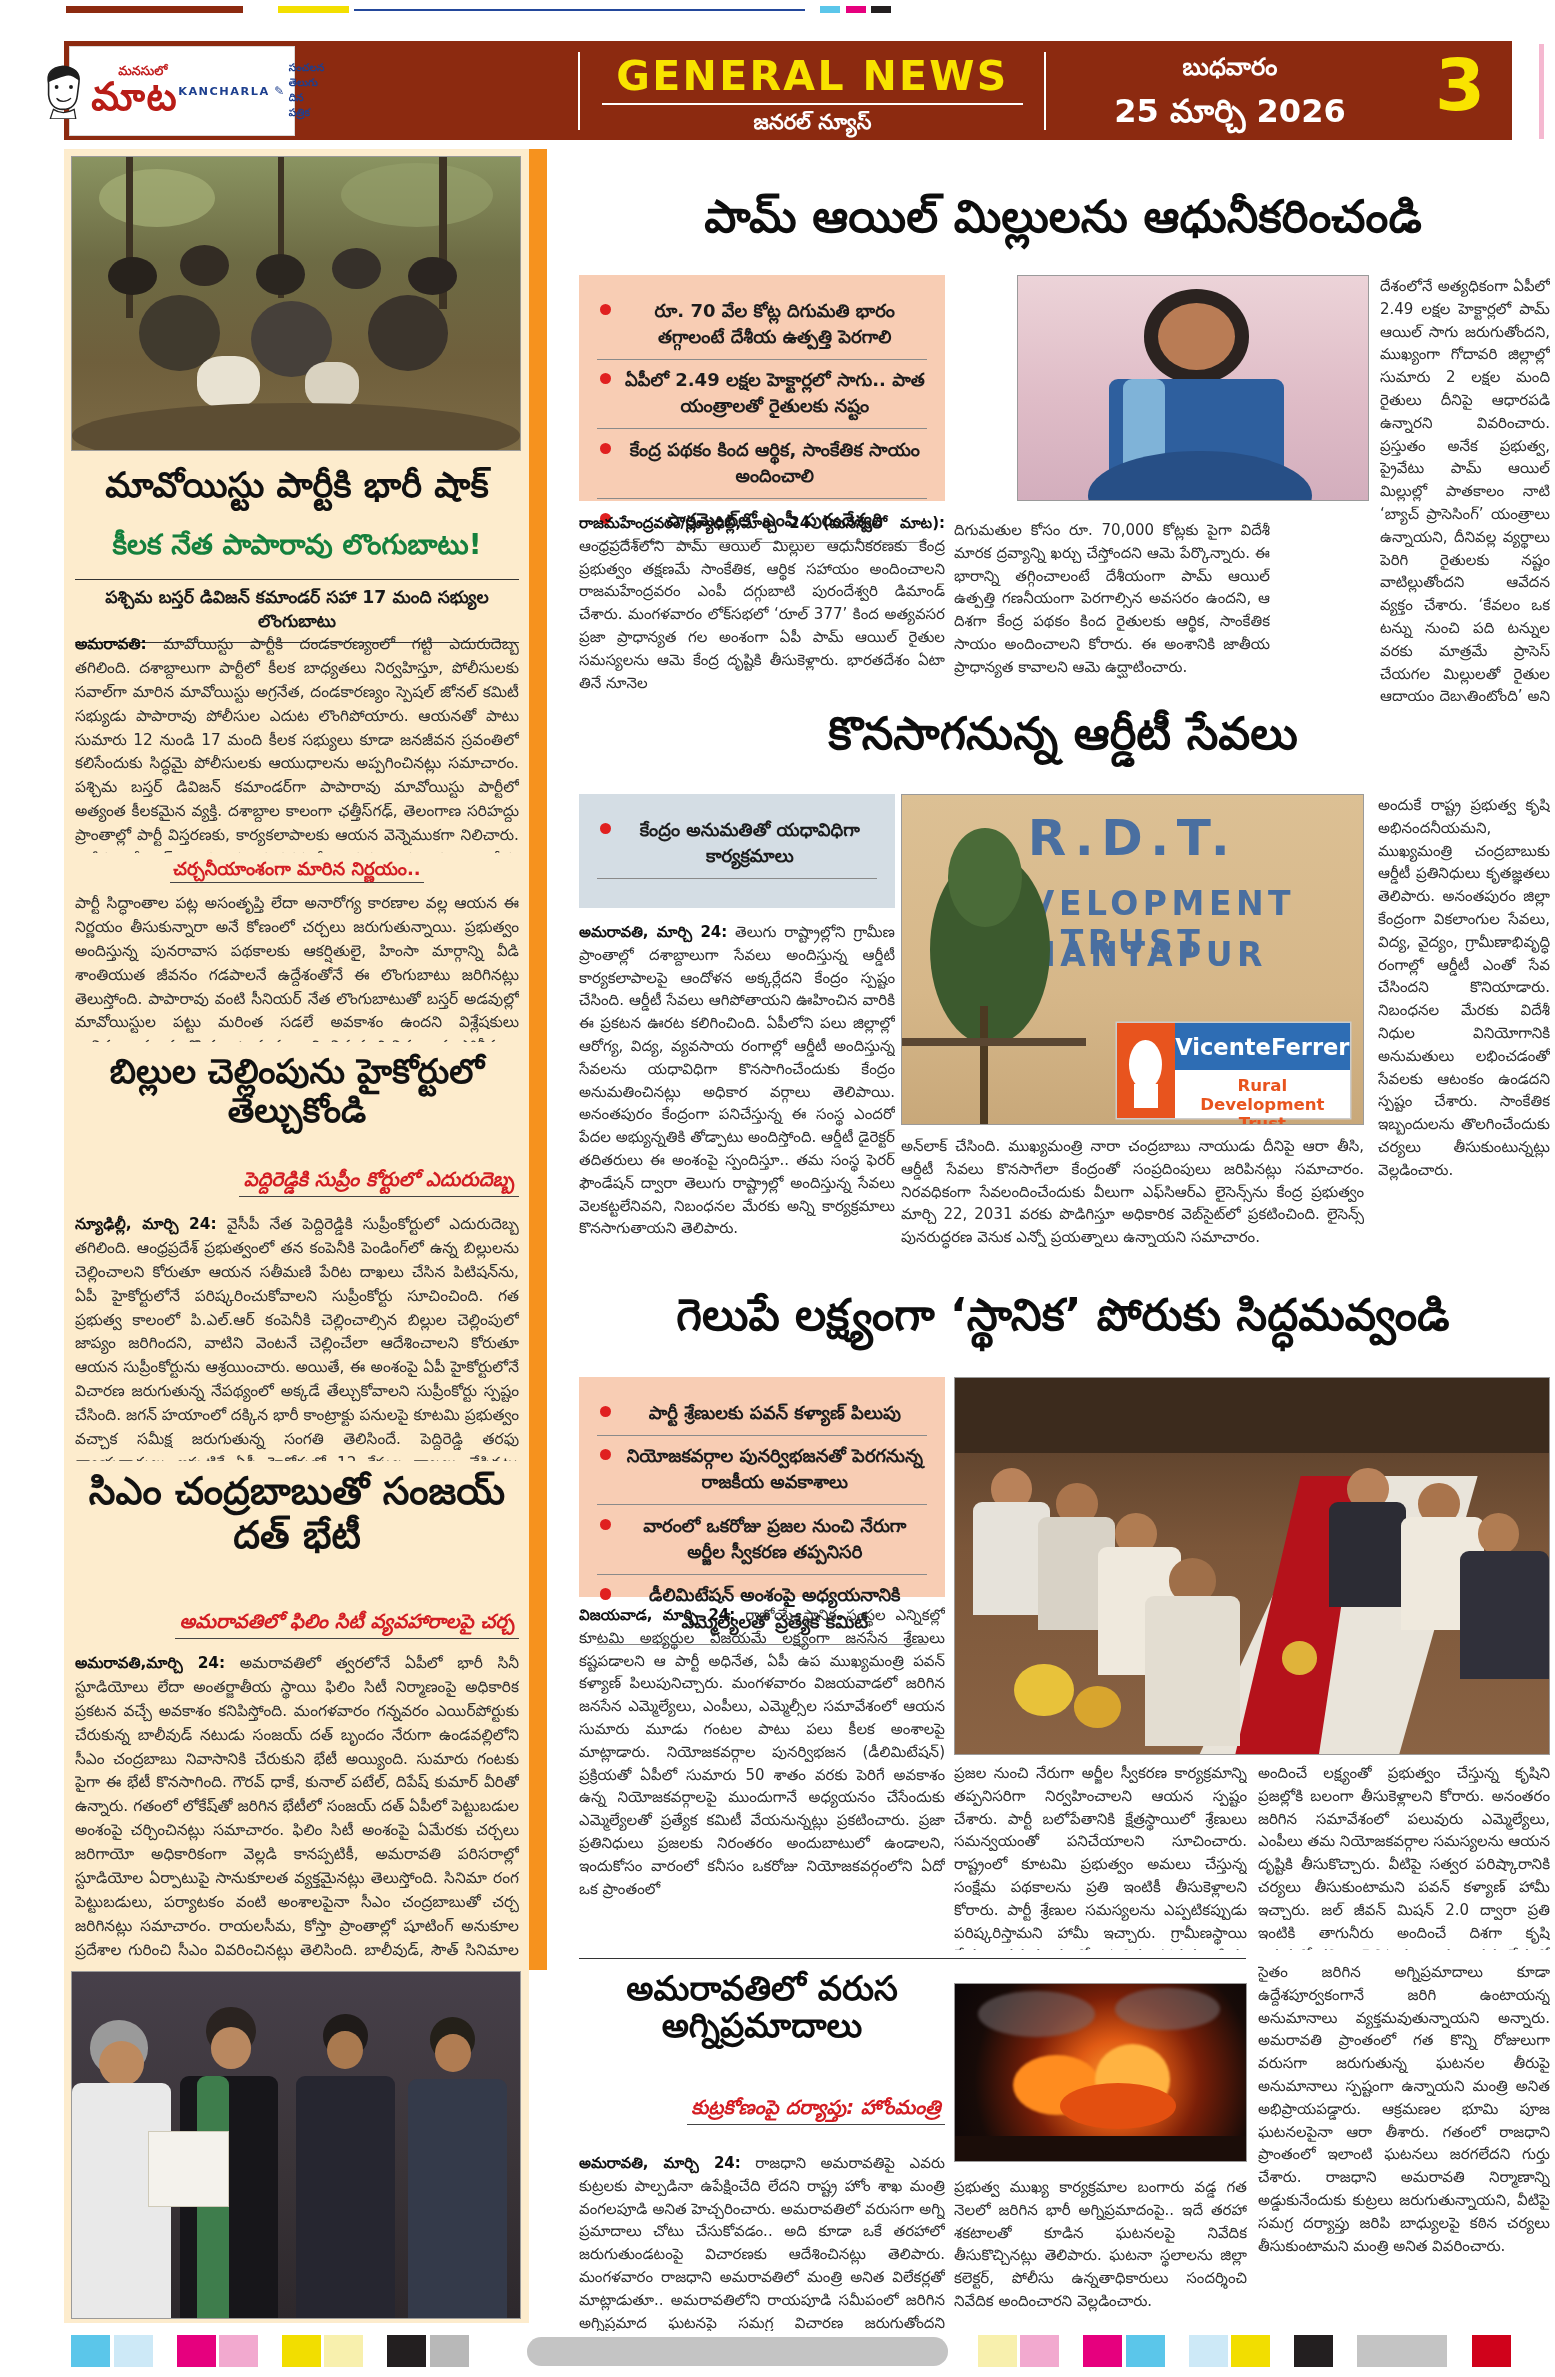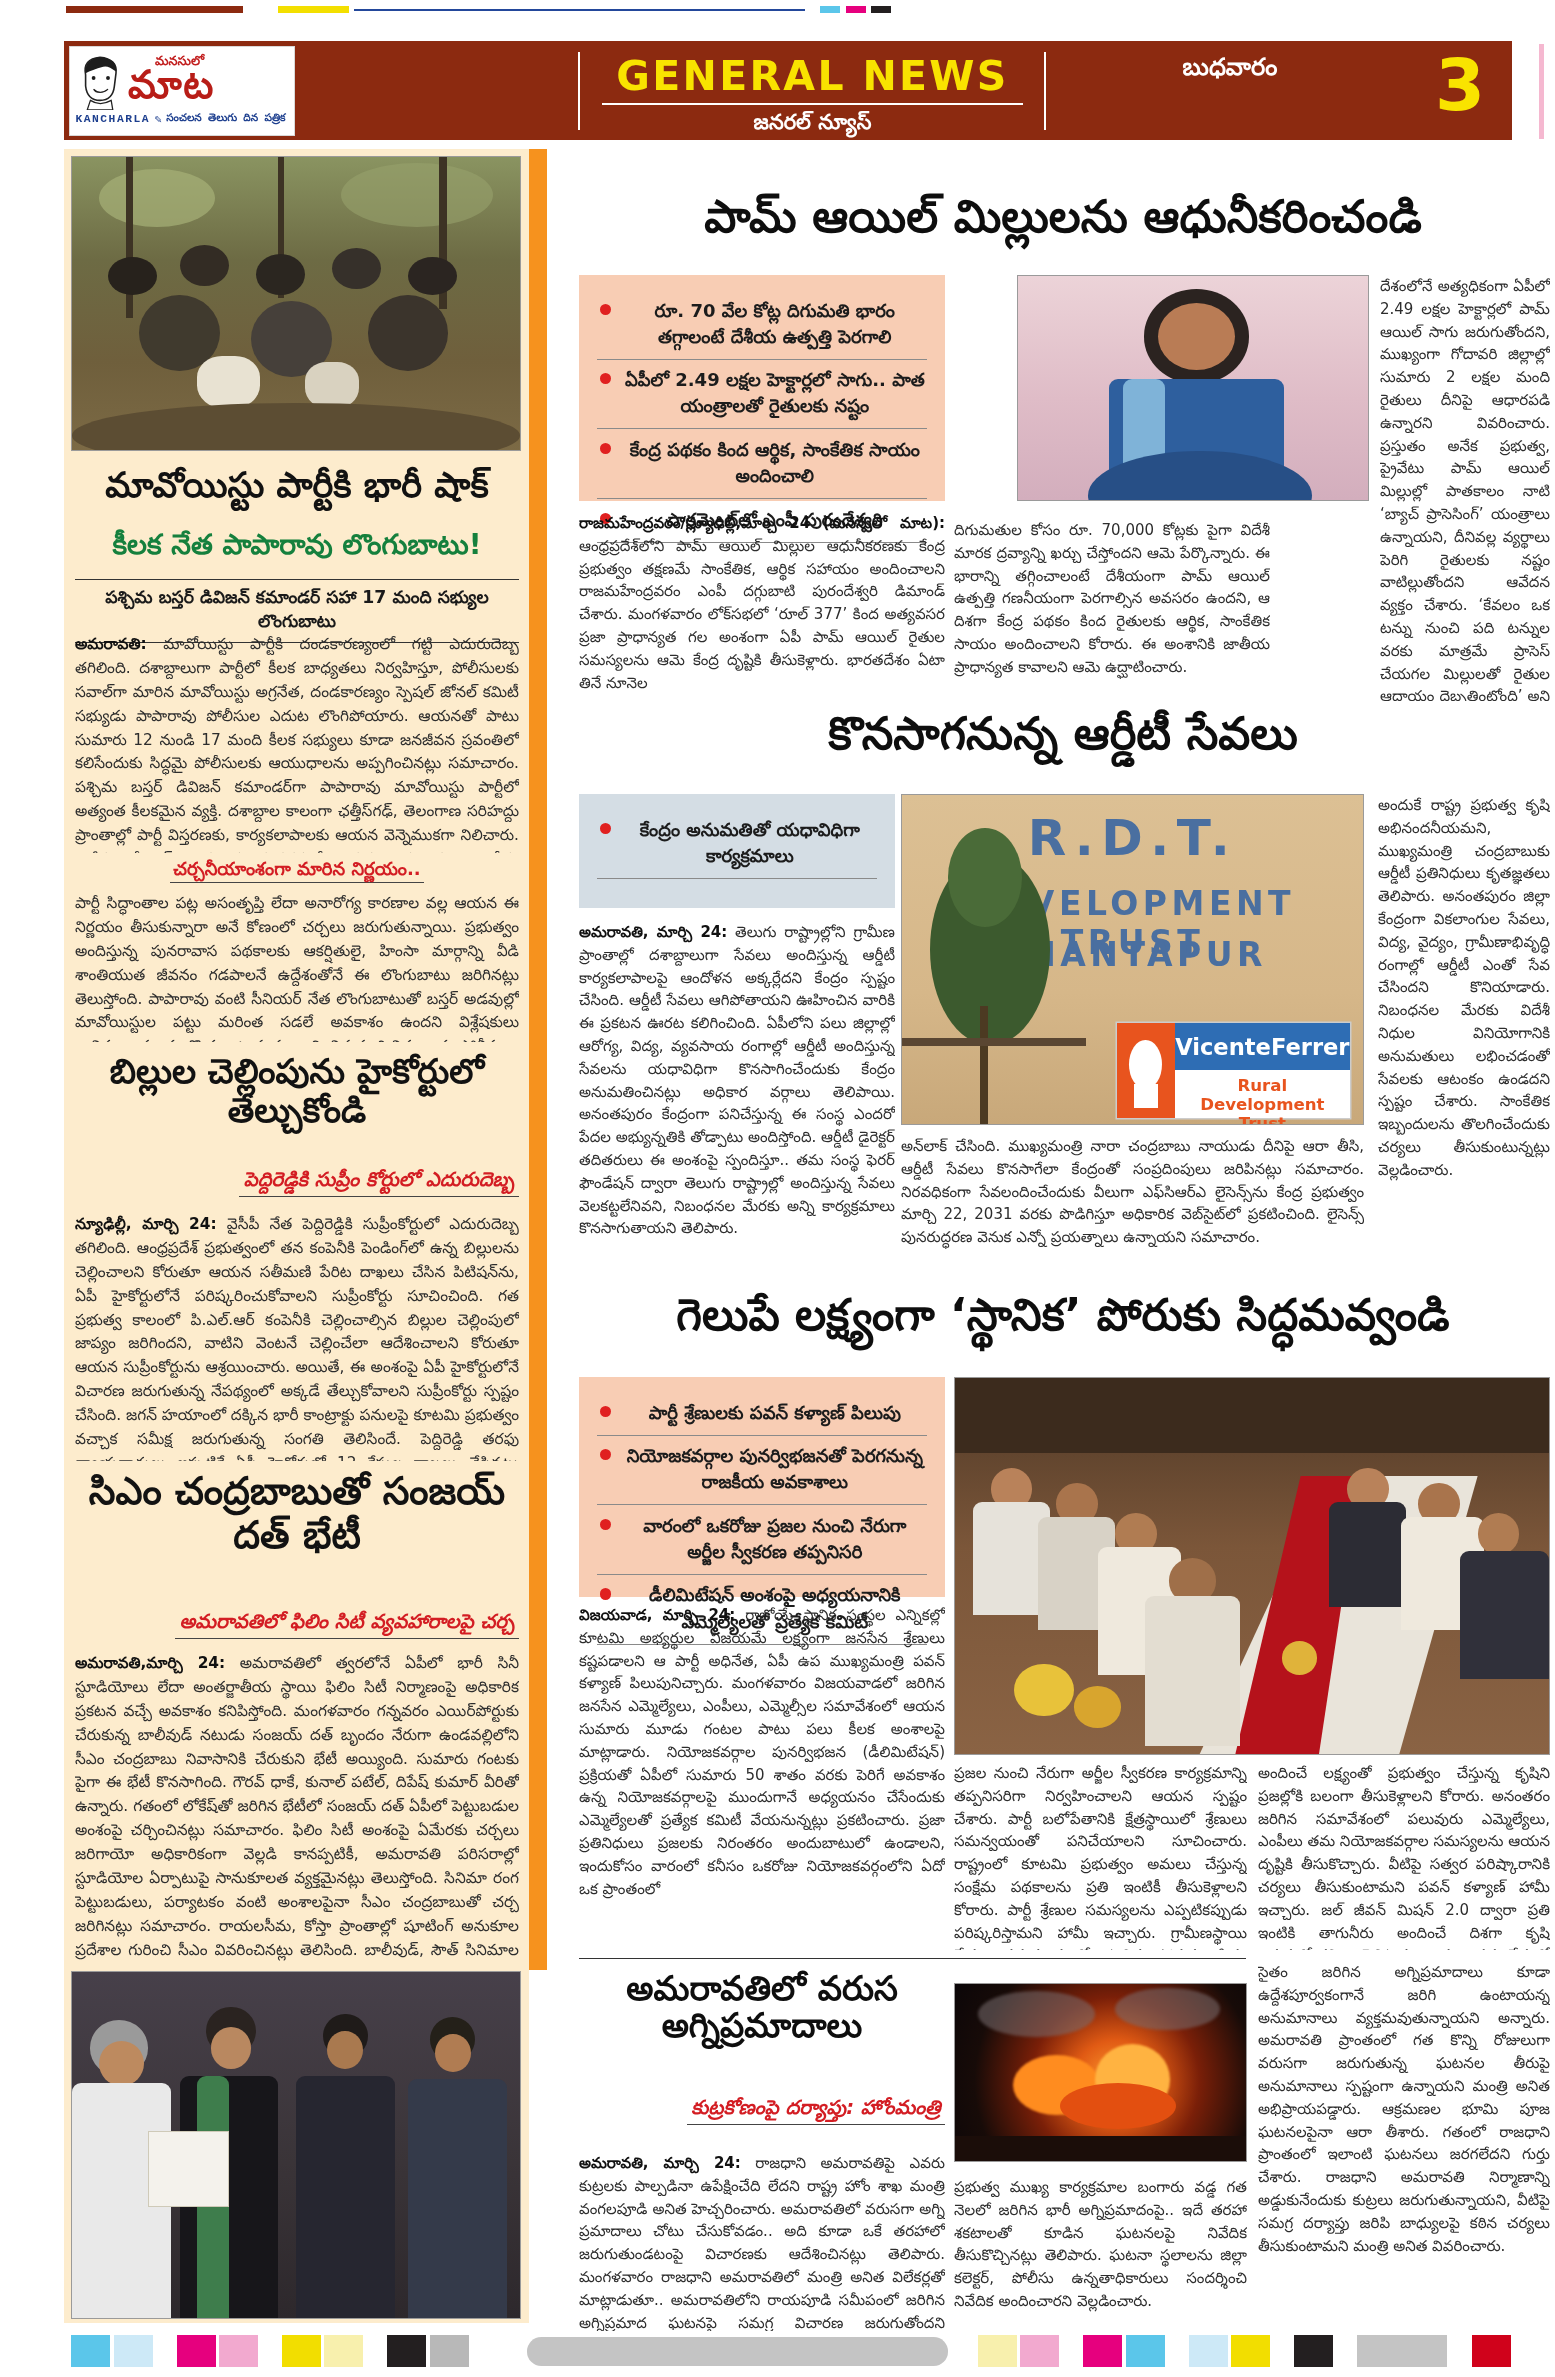--- a/index.html
+++ b/index.html
@@ -6,21 +6,21 @@
   html,body { background:#ffffff; }
   body { font-family:"DejaVu Sans", sans-serif; color:#222; }
   .page { position:relative; width:1555px; height:2377px; background:#ffffff; overflow:hidden; }
   .abs { position:absolute; }
 
   
   .regseg { position:absolute; }
 
   
   .masthead { position:absolute; left:64px; top:41px; width:1448px; height:99px; background:#8c2a10; }
-  .logo-box { position:absolute; left:4.5px; top:4.5px; width:226px; height:90px; background:#ffffff; border:0.8px solid #d8d8d8; display:flex; flex-direction:column; justify-content:center; padding:3px 6px;font-family:Liberation Mono, monospace; }
+  .logo-box { position:absolute; left:4.5px; top:4.5px; width:226px; height:90px; background:#ffffff; border:0.8px solid #d8d8d8; display:flex; justify-content:center; padding:3px 6px; }
   .logo-row1 { display:flex; align-items:center; gap:4.5px; }
   .logo-face { width:48px; height:56px; flex:0 0 auto; }
   .brand-stack { display:flex; flex-direction:column; line-height:1; }
   .brand-top { color:#c21f1f; font-size:12.8px; font-weight:bold; margin-left:27px; }
   .brand-name { color:#b81d17; font-size:39px; font-weight:800; letter-spacing:1.5px; }
   .logo-row2 { display:flex; align-items:center; gap:4.5px; margin-top:1.5px; }
   .publisher { color:#1d3f8f; font-size:11.3px; font-weight:800; letter-spacing:1.5px; }
   .pen { font-size:12px; color:#1d3f8f; }
   .tagline { color:#1d3f8f; font-size:10.5px; font-weight:bold; }
   .mast-sep { position:absolute; top:10.5px; width:1.5px; height:78px; background:#ffffff; }
@@ -131,20 +131,21 @@
 
     <div class="mast-sep" style="left:514px"></div>
     <div class="mast-sep" style="left:980px"></div>
 
     <div class="section-en">GENERAL NEWS</div>
     <div class="section-underline"></div>
     <div class="section-te">జనరల్ న్యూస్</div>
 
     <div class="date-block">
       <div class="weekday">బుధవారం</div>
+      <div class="dateline">25 మార్చి 2026</div>
     </div>
     <div class="page-num">3</div>
   </div>
   <div class="pink-sliver"></div>
 
   <div class="left-bg"></div>
   <div class="orange-bar"></div>
 
   <div class="photo forest abs" style="left:71px;top:156px;width:450px;height:295px">
     <div class="ellip" style="left:6%;top:4%;width:26%;height:20%;background:#a7b178;opacity:.7"></div>

